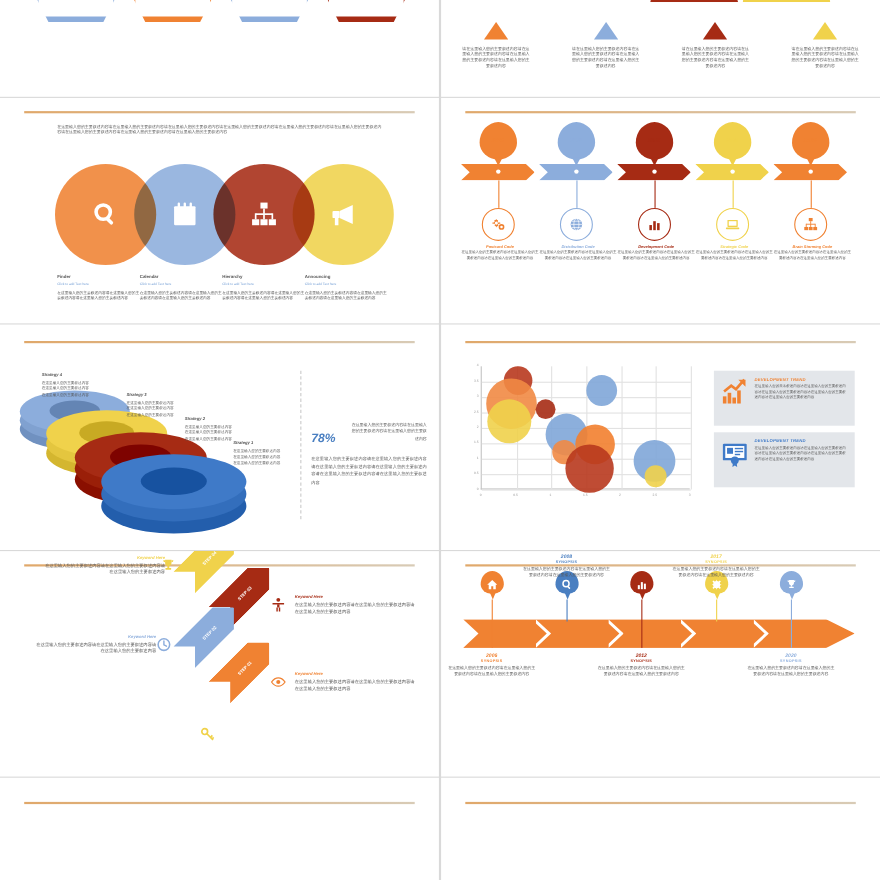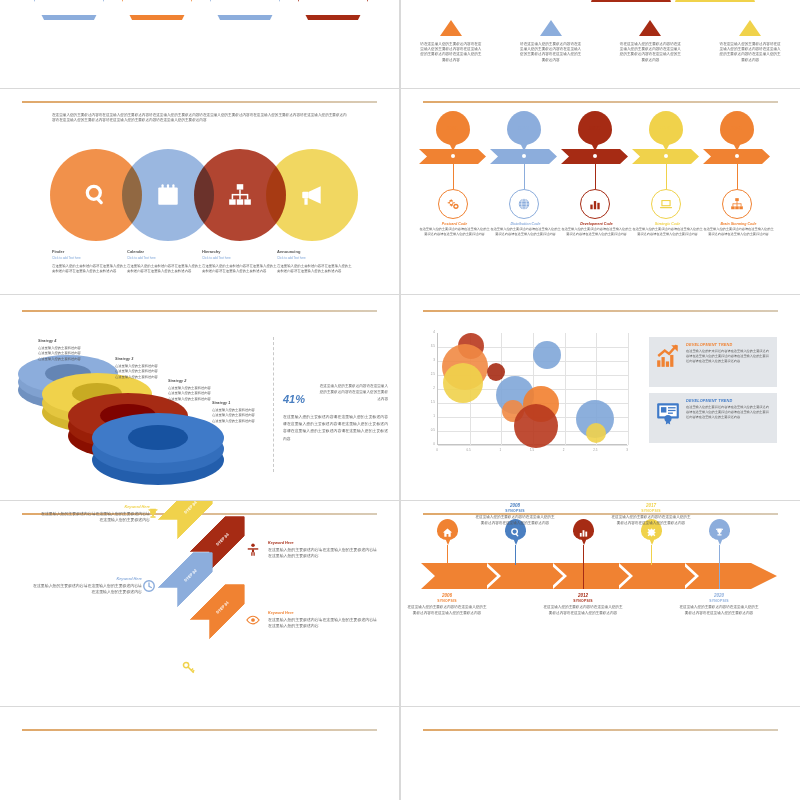--- a/index.html
+++ b/index.html
@@ -361,21 +361,21 @@
         </div>
         <div class="sblk" style="left: 168px; top: 84px;">
           <div class="t">Strategy 2</div>
           <div class="b cn">在这里输入您的主要叙述内容<br>在这里输入您的主要叙述内容<br>在这里输入您的主要叙述内容</div>
         </div>
         <div class="sblk" style="left: 212px; top: 106px;">
           <div class="t">Strategy 1</div>
           <div class="b cn">在这里输入您的主要叙述内容<br>在这里输入您的主要叙述内容<br>在这里输入您的主要叙述内容</div>
         </div>
       </div>
-    <div class="pct" style="left:283px; top:98px;">41%</div>
+    <div class="pct" style="left:283px; top:98px;">78%</div>
     <div class="rtxt cn" style="left:318px; top:88px; width:70px;">在这里输入您的主要叙述内容请在这里输入您的主要叙述内容请在这里输入您的主要叙述内容</div>
     <div class="rtxt2 cn" style="left:283px; top:118px; width:105px;">在这里输入您的主要叙述内容请在这里输入您的主要叙述内容请在这里输入您的主要叙述内容请在这里输入您的主要叙述内容请在这里输入您的主要叙述内容请在这里输入您的主要叙述内容</div>
   </div>
 
   <div class="slide">
     <div class="rule" style="top:15px"></div>
     <div class="chart" style="left:22px; top:38px; width:210px; height:130px;" id="bubblechart">
         <div class="plot" style="left: 14px; top: 0px; width: 190px; height: 112px;">
           <div class="gl-v" style="left: 31.6667px; top: 0px; width: 1px; height: 112px;"></div>
           <div class="gl-v" style="left: 63.3333px; top: 0px; width: 1px; height: 112px;"></div>

